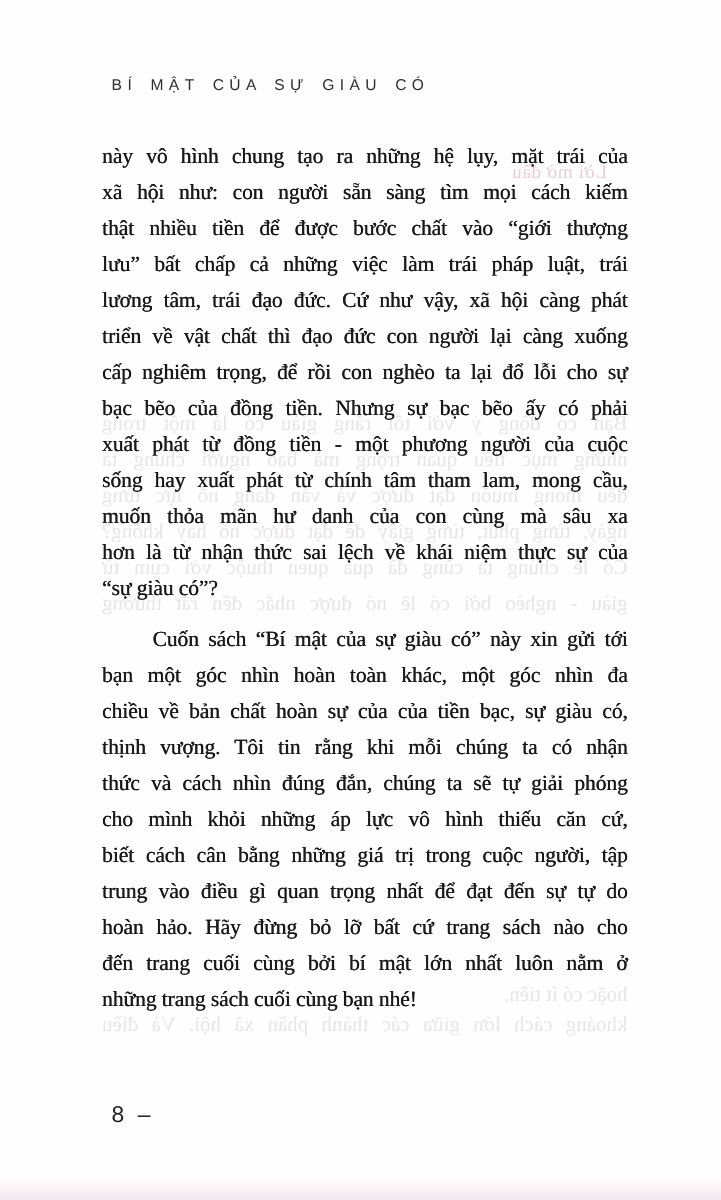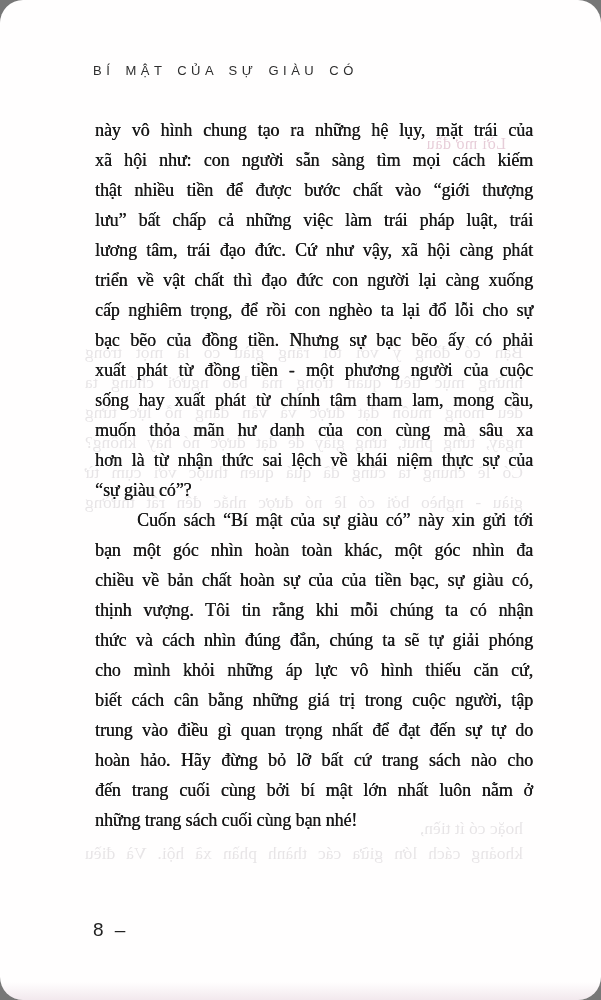--- a/index.html
+++ b/index.html
@@ -8,38 +8,37 @@
     background: #777;
   }
   .page {
     position: relative;
     width: 601px;
     height: 1000px;
     margin: 0 auto;
     background: #fffefe;
     overflow: hidden;
     font-family: "Liberation Serif", "DejaVu Serif", serif;
-    border-radius: 23px;
   }
   
   .running-header {
     position: absolute;
     left: 93px;
     top: 63px;
     font-family: "Liberation Sans", "DejaVu Sans", sans-serif;
     font-size: 13px;
     letter-spacing: 4.5px;
     word-spacing: 3px;
     color: #2e2e2e;
     white-space: nowrap;
   }
   
   .body-block {
     position: absolute;
-    left: 95px;
+    left: 85px;
     top: 115px;
     width: 438px;
     color: #191919;
     font-size: 18px;
     line-height: 30px;
     letter-spacing: -0.1px;
     text-shadow: 0.3px 0 0 currentColor; 
     z-index: 2;
   }
   .line {
@@ -48,21 +47,21 @@
     text-align: justify;
     text-align-last: justify;
   }
   .line.last {
     text-align-last: left;
   }
   .line.indent {
     text-indent: 42px;
   }
   .para-2 {
-    margin-top: 0;
+    margin-top: 12px;
   }
   
   .bleed {
     position: absolute;
     left: 85px;
     width: 438px;
     height: 30px;
     line-height: 30px;
     font-size: 17.5px;
     color: #6f6570;

